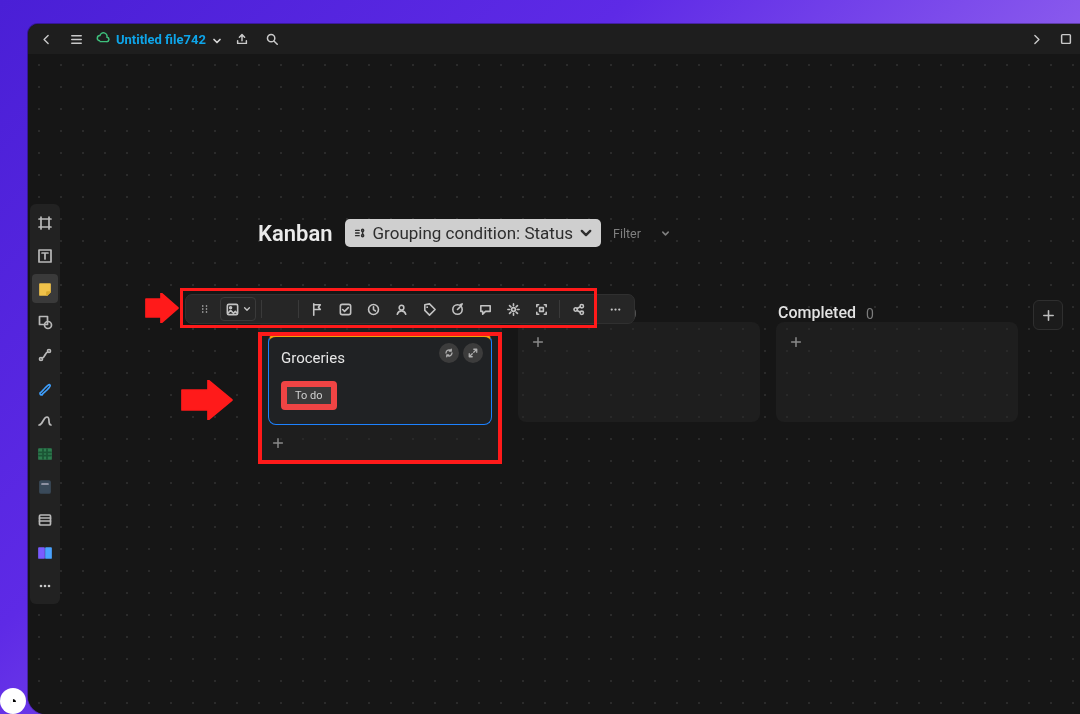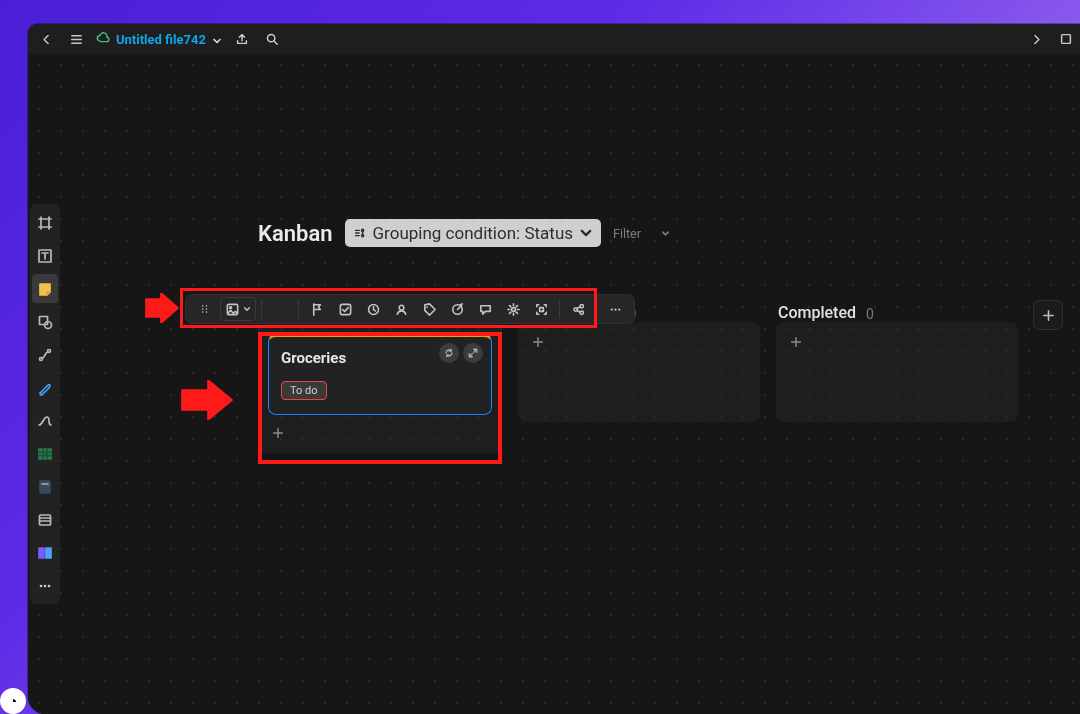--- a/index.html
+++ b/index.html
@@ -38,22 +38,22 @@
   
   .cols { position:absolute; left:230px; top:232px; display:flex; gap:16px; }
   .col { width:242px; background:transparent; display:flex; flex-direction:column; }
   .col-head { height:36px; display:flex; align-items:flex-end; gap:10px; color:#e2e2e2; font-size:16px; font-weight:500; padding:0 4px 0 2px;}
   .col-head .count { color:#7c7c7c; font-size:14px; font-weight:400; }
   .col-body { background:rgba(40,40,40,.45); border-radius:8px; min-height:100px; padding:10px; }
   .add-card { width:20px;height:20px; display:flex; align-items:center; justify-content:center; color:#8a8a8a; }
   .add-col-btn { position:absolute; left:1005px; top:246px; width:30px;height:30px; display:flex; align-items:center; justify-content:center; color:#bdbdbd; border:1px solid #2f2f2f; border-radius:6px; background:#1b1b1b; }
   
   .card { position:relative; background:#202224; border:1.5px solid #1d82ff; border-top:3px solid #f59e0b; border-radius:8px; padding:12px 12px 14px 12px; color:#e6e6e6; margin-bottom:8px; }
-  .card-title { font-size:15px; font-weight:700; }
-  .status-chip { display:inline-block; margin-top:14px; background:#3a3a3a; border:1px solid #ef4444; color:#cfcfcf; border-radius:4px; padding:2px 8px; font-size:11px; }
+  .card-title { font-size:15px; font-weight:400; }
+  .status-chip { display:inline-block; margin-top:14px; background:#3a3a3a; border:6px solid #ef4444; color:#cfcfcf; border-radius:4px; padding:2px 8px; font-size:11px; }
   .card-float-icons { position:absolute; right:8px; top:6px; display:flex; gap:4px; }
   .circ-icon { width:20px;height:20px; border-radius:999px; background:#3c3c3c; display:flex; align-items:center; justify-content:center; color:#b0b0b0; }
   
   .float-tb { position:absolute; left:157px; top:240px; height:30px; background:#262626; border:1px solid #303030; border-radius:7px; display:flex; align-items:center; padding:0 6px; gap:2px; }
   .ftb-btn { width:26px;height:24px; display:flex; align-items:center; justify-content:center; color:#c3c3c3; border-radius:4px; }
   .ftb-sep { width:1px; height:18px; background:#3a3a3a; margin:0 3px; }
   .ftb-pill { height:24px; display:flex; align-items:center; gap:3px; padding:0 4px; border:1px solid #3a3a3a; border-radius:4px; color:#c3c3c3;}
   
   .anno-arrow { position:absolute; width:36px; height:30px; }
   .anno-arrow svg { width:100%; height:100%; }

